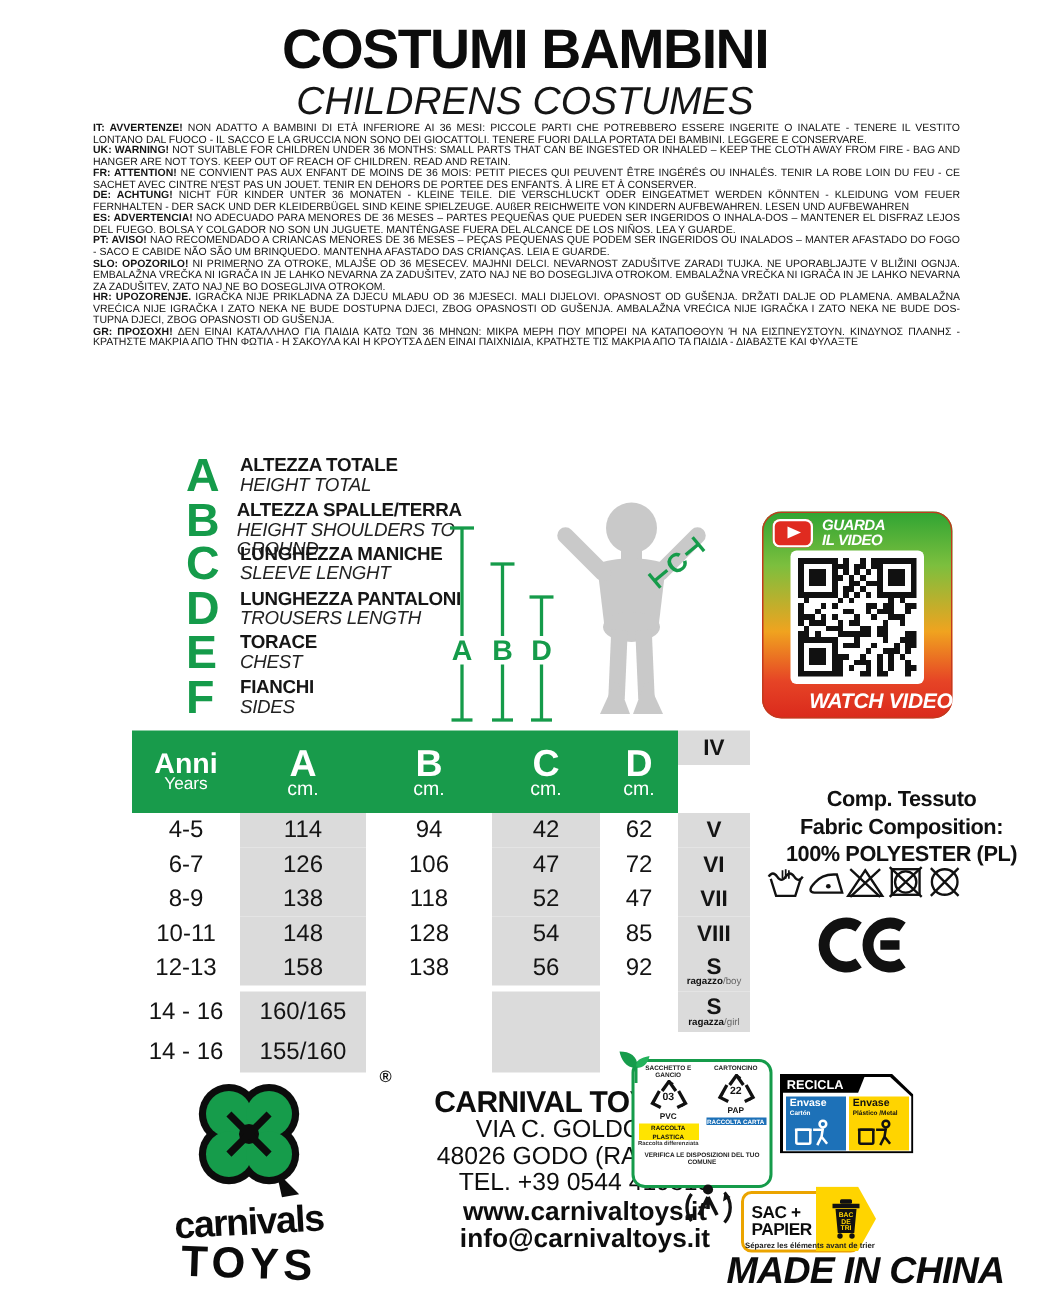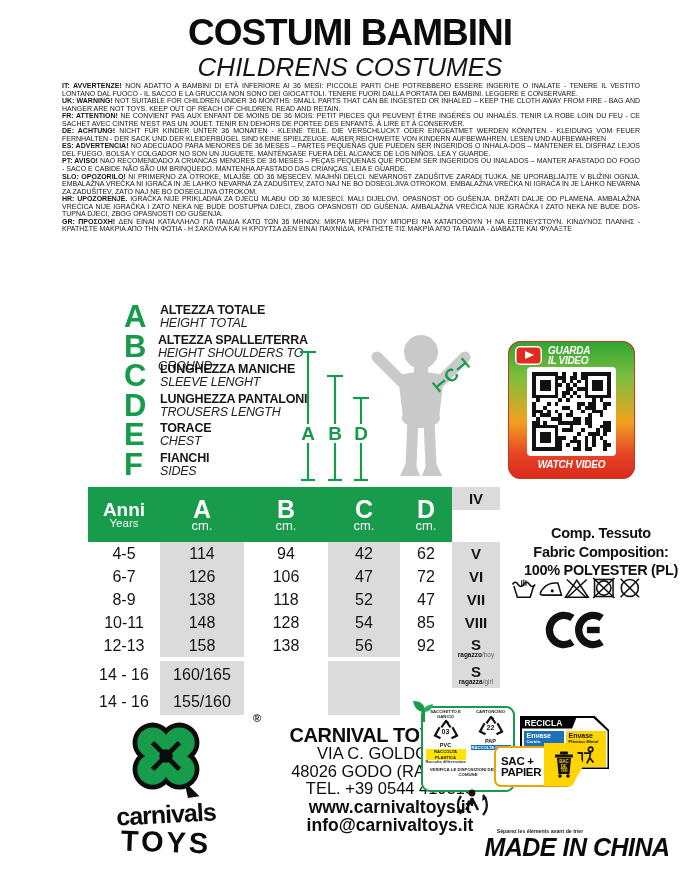--- a/index.html
+++ b/index.html
@@ -30,21 +30,21 @@
       box-shadow:0 0 0 1px #c23a1e inset;}
   .qr-top{display:flex;align-items:center;padding:5px 6px 1px 7px;}
   .yt{width:27px;height:19px;background:#e02b20;border-radius:5px;position:relative;flex:0 0 auto;
       box-shadow:0 0 0 1.5px #fff inset;}
   .yt::after{content:"";position:absolute;left:10px;top:5px;border-left:9px solid #fff;
              border-top:4.5px solid transparent;border-bottom:4.5px solid transparent;}
   .qr-toptxt{margin-left:6px;color:#fff;font-weight:900;font-style:italic;font-size:10px;
              line-height:9.5px;letter-spacing:-0.3px;}
   .qr-panel{width:89px;height:89px;background:#fff;border-radius:4px;margin:1px auto 0;
             display:flex;align-items:center;justify-content:center;}
-  .qr-bottom{text-align:center;color:#fff;font-weight:900;font-style:italic;font-size:10px;
+  .qr-bottom{text-align:right;color:#fff;font-weight:900;font-style:italic;font-size:14px;
              margin-top:3px;letter-spacing:-0.2px;}
   
   .size-table{position:absolute;left:88px;top:487px;width:412px;display:grid;
               grid-template-columns:72px 84px 84px 72px 52px 48px;
               grid-auto-rows:auto;}
   .st-h{background:#189b4b;color:#fff;display:flex;flex-direction:column;justify-content:center;
         height:55px;}
   .st-h.sizes{align-items:flex-start;padding-left:9px;font-size:17px;line-height:19px;font-weight:500;}
   .st-h .big{font-weight:800;font-size:19px;line-height:17px;text-align:center;}
   .st-h .sm{font-size:11.5px;line-height:11px;text-align:center;font-weight:400;}
@@ -97,21 +97,21 @@
             line-height:11px;padding-left:3px;clip-path:polygon(0 0,100% 0,92% 100%,0 100%);}
   .rec-cells{display:flex;gap:2px;padding:2px 2px 0 2px;}
   .rec-cell{width:41px;height:36px;position:relative;padding:1px 0 0 3px;box-sizing:border-box;}
   .rec-cell.blue{background:#1d71b8;color:#fff;}
   .rec-cell.yellow{background:#ffd400;color:#111;}
   .rec-l1{font-size:7px;font-weight:800;line-height:7px;}
   .rec-l2{font-size:4.3px;font-weight:700;line-height:5px;}
   .rec-cell svg{position:absolute;left:5px;bottom:2px;}
   
   .triman{position:absolute;left:452px;top:784px;}
-  .sortbox{position:absolute;left:494px;top:746px;width:76px;height:37px;border:2.5px solid #eba400;
+  .sortbox{position:absolute;left:494px;top:794px;width:76px;height:37px;border:2.5px solid #eba400;
            border-radius:7px;background:#fff;display:flex;align-items:center;}
   .sort-txt{font-size:11.5px;line-height:11px;font-weight:900;color:#0c0c0c;padding-left:5px;
             letter-spacing:-0.3px;width:46px;}
   .sort-arrow{position:absolute;right:-12px;top:-5px;width:40px;height:43px;background:#ffd400;
               clip-path:polygon(0 0,70% 0,100% 50%,70% 100%,0 100%);display:flex;
               align-items:center;justify-content:center;}
   .bin-wrap{position:relative;width:20px;height:27px;}
   .bin-txt{position:absolute;left:0;top:9px;width:20px;text-align:center;color:#ffd400;
            font-size:4.5px;line-height:4.6px;font-weight:800;}
   .sort-cap{position:absolute;left:480px;top:828px;width:120px;text-align:center;font-size:5.2px;

